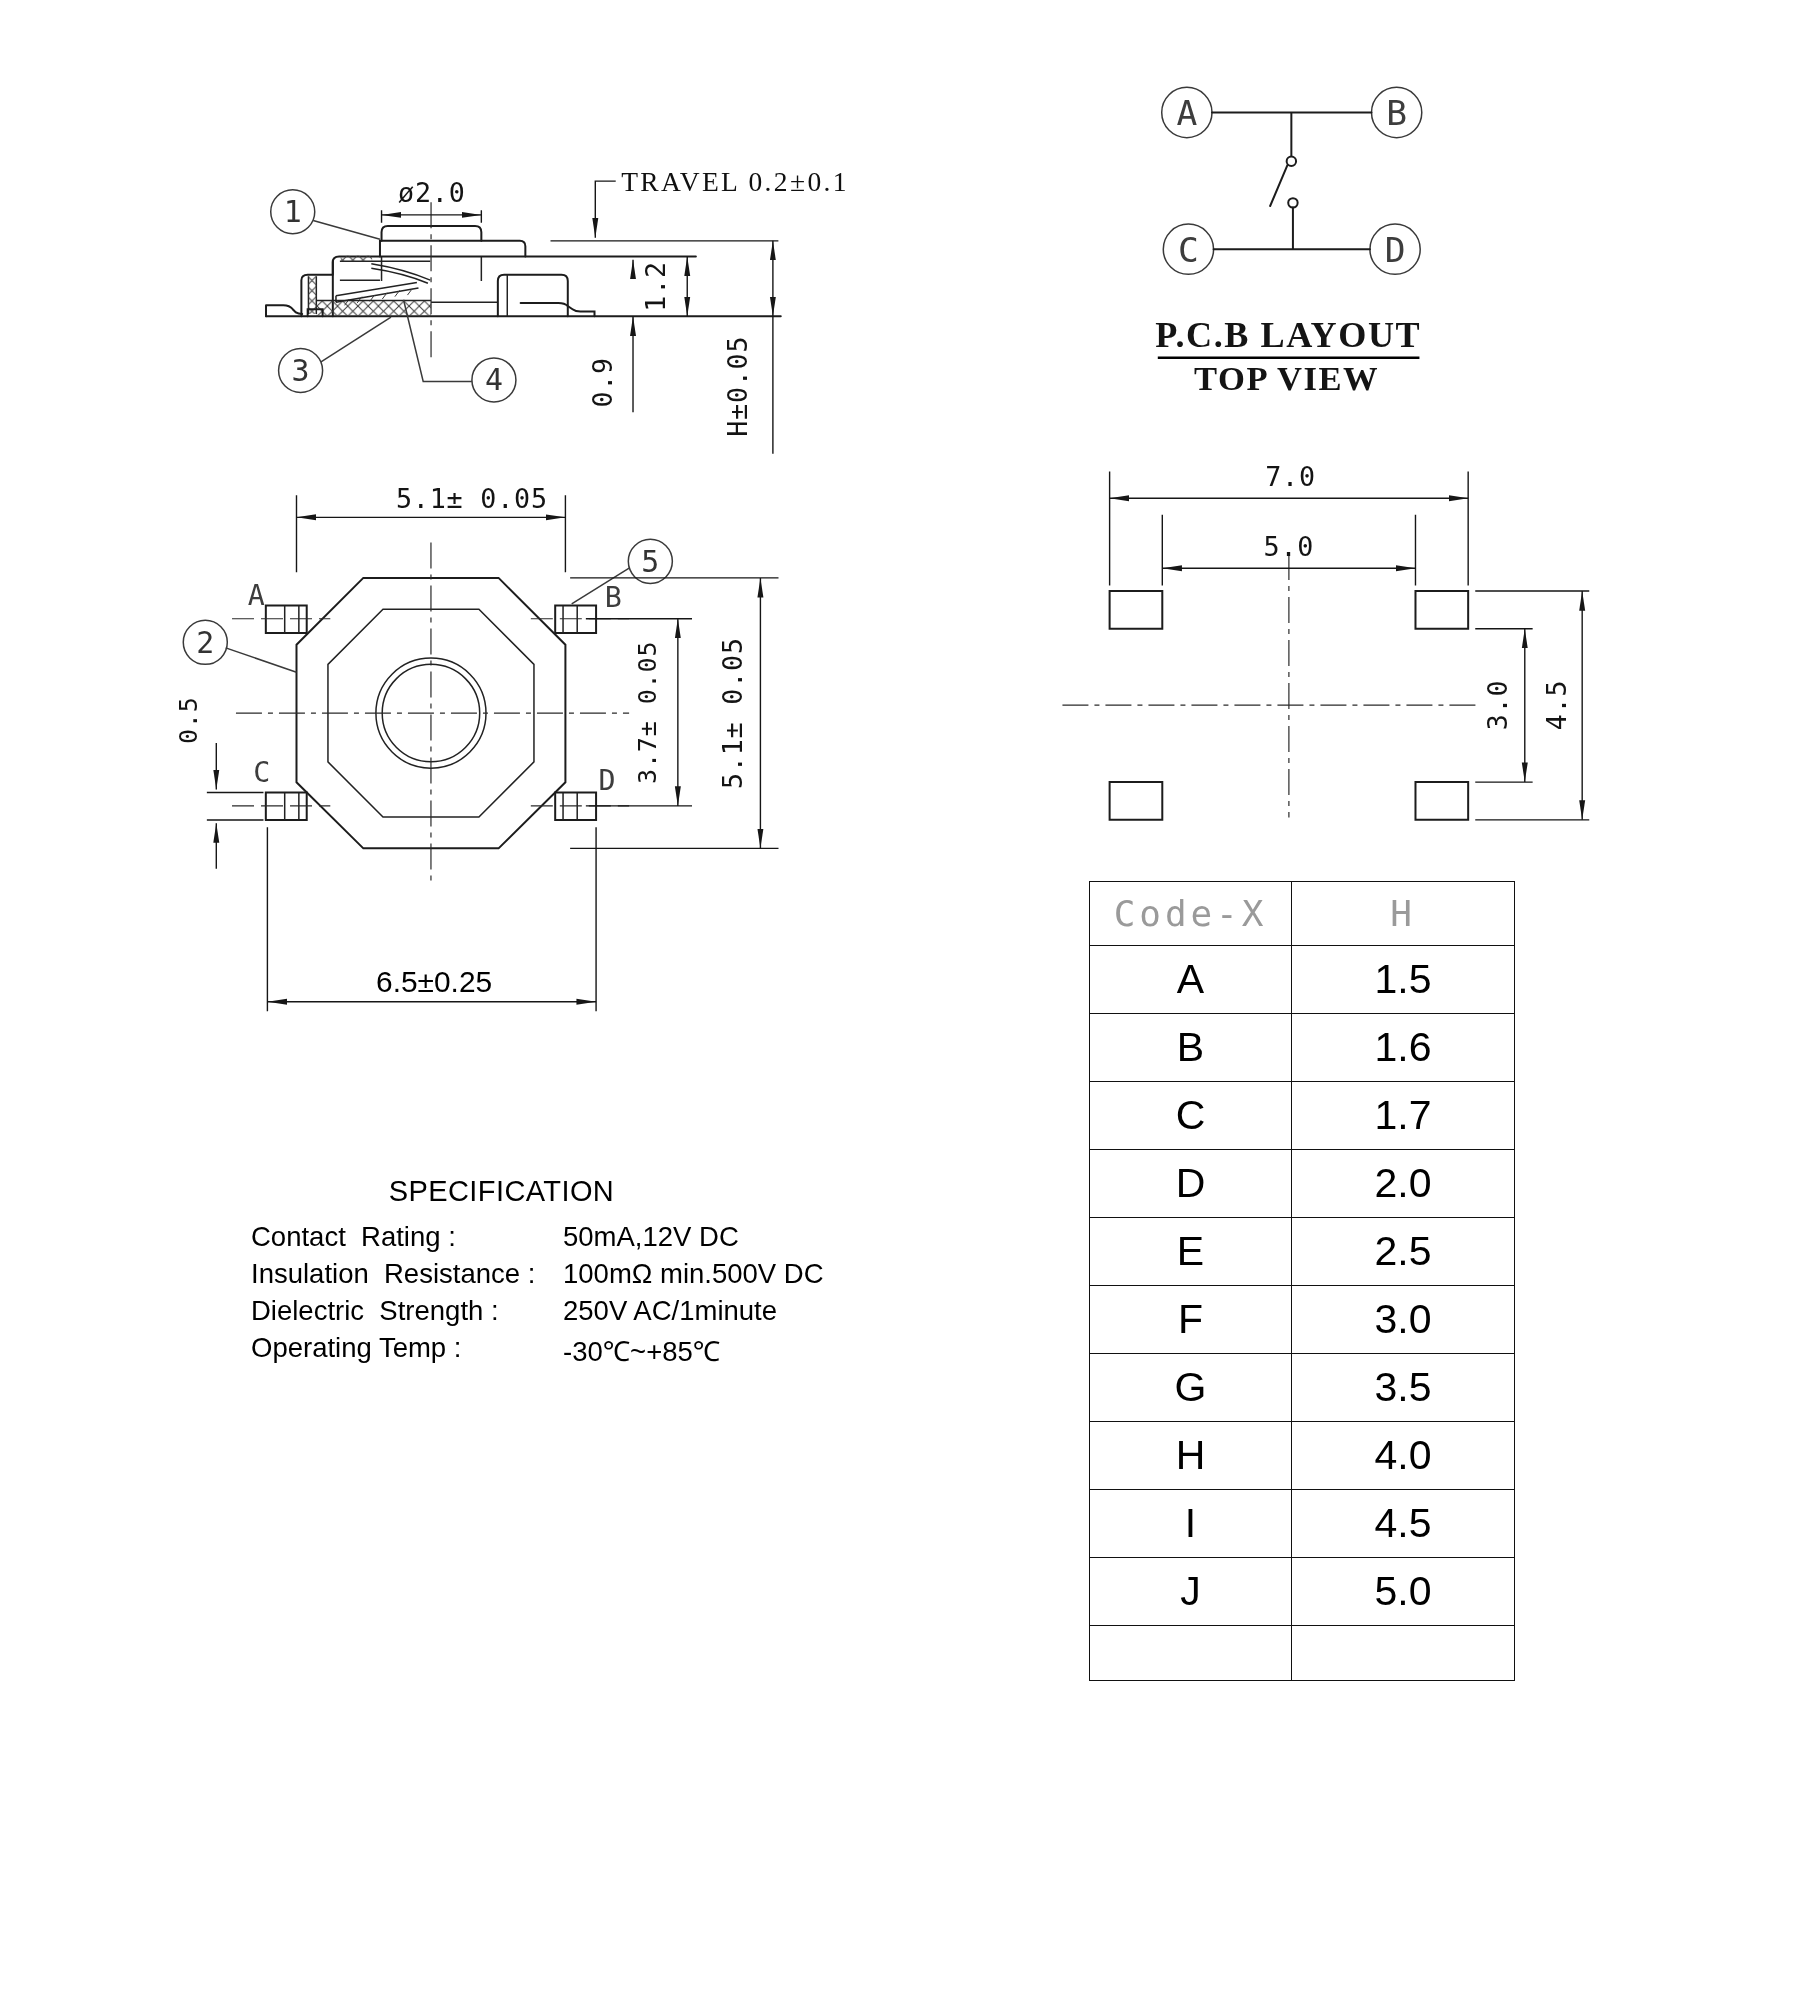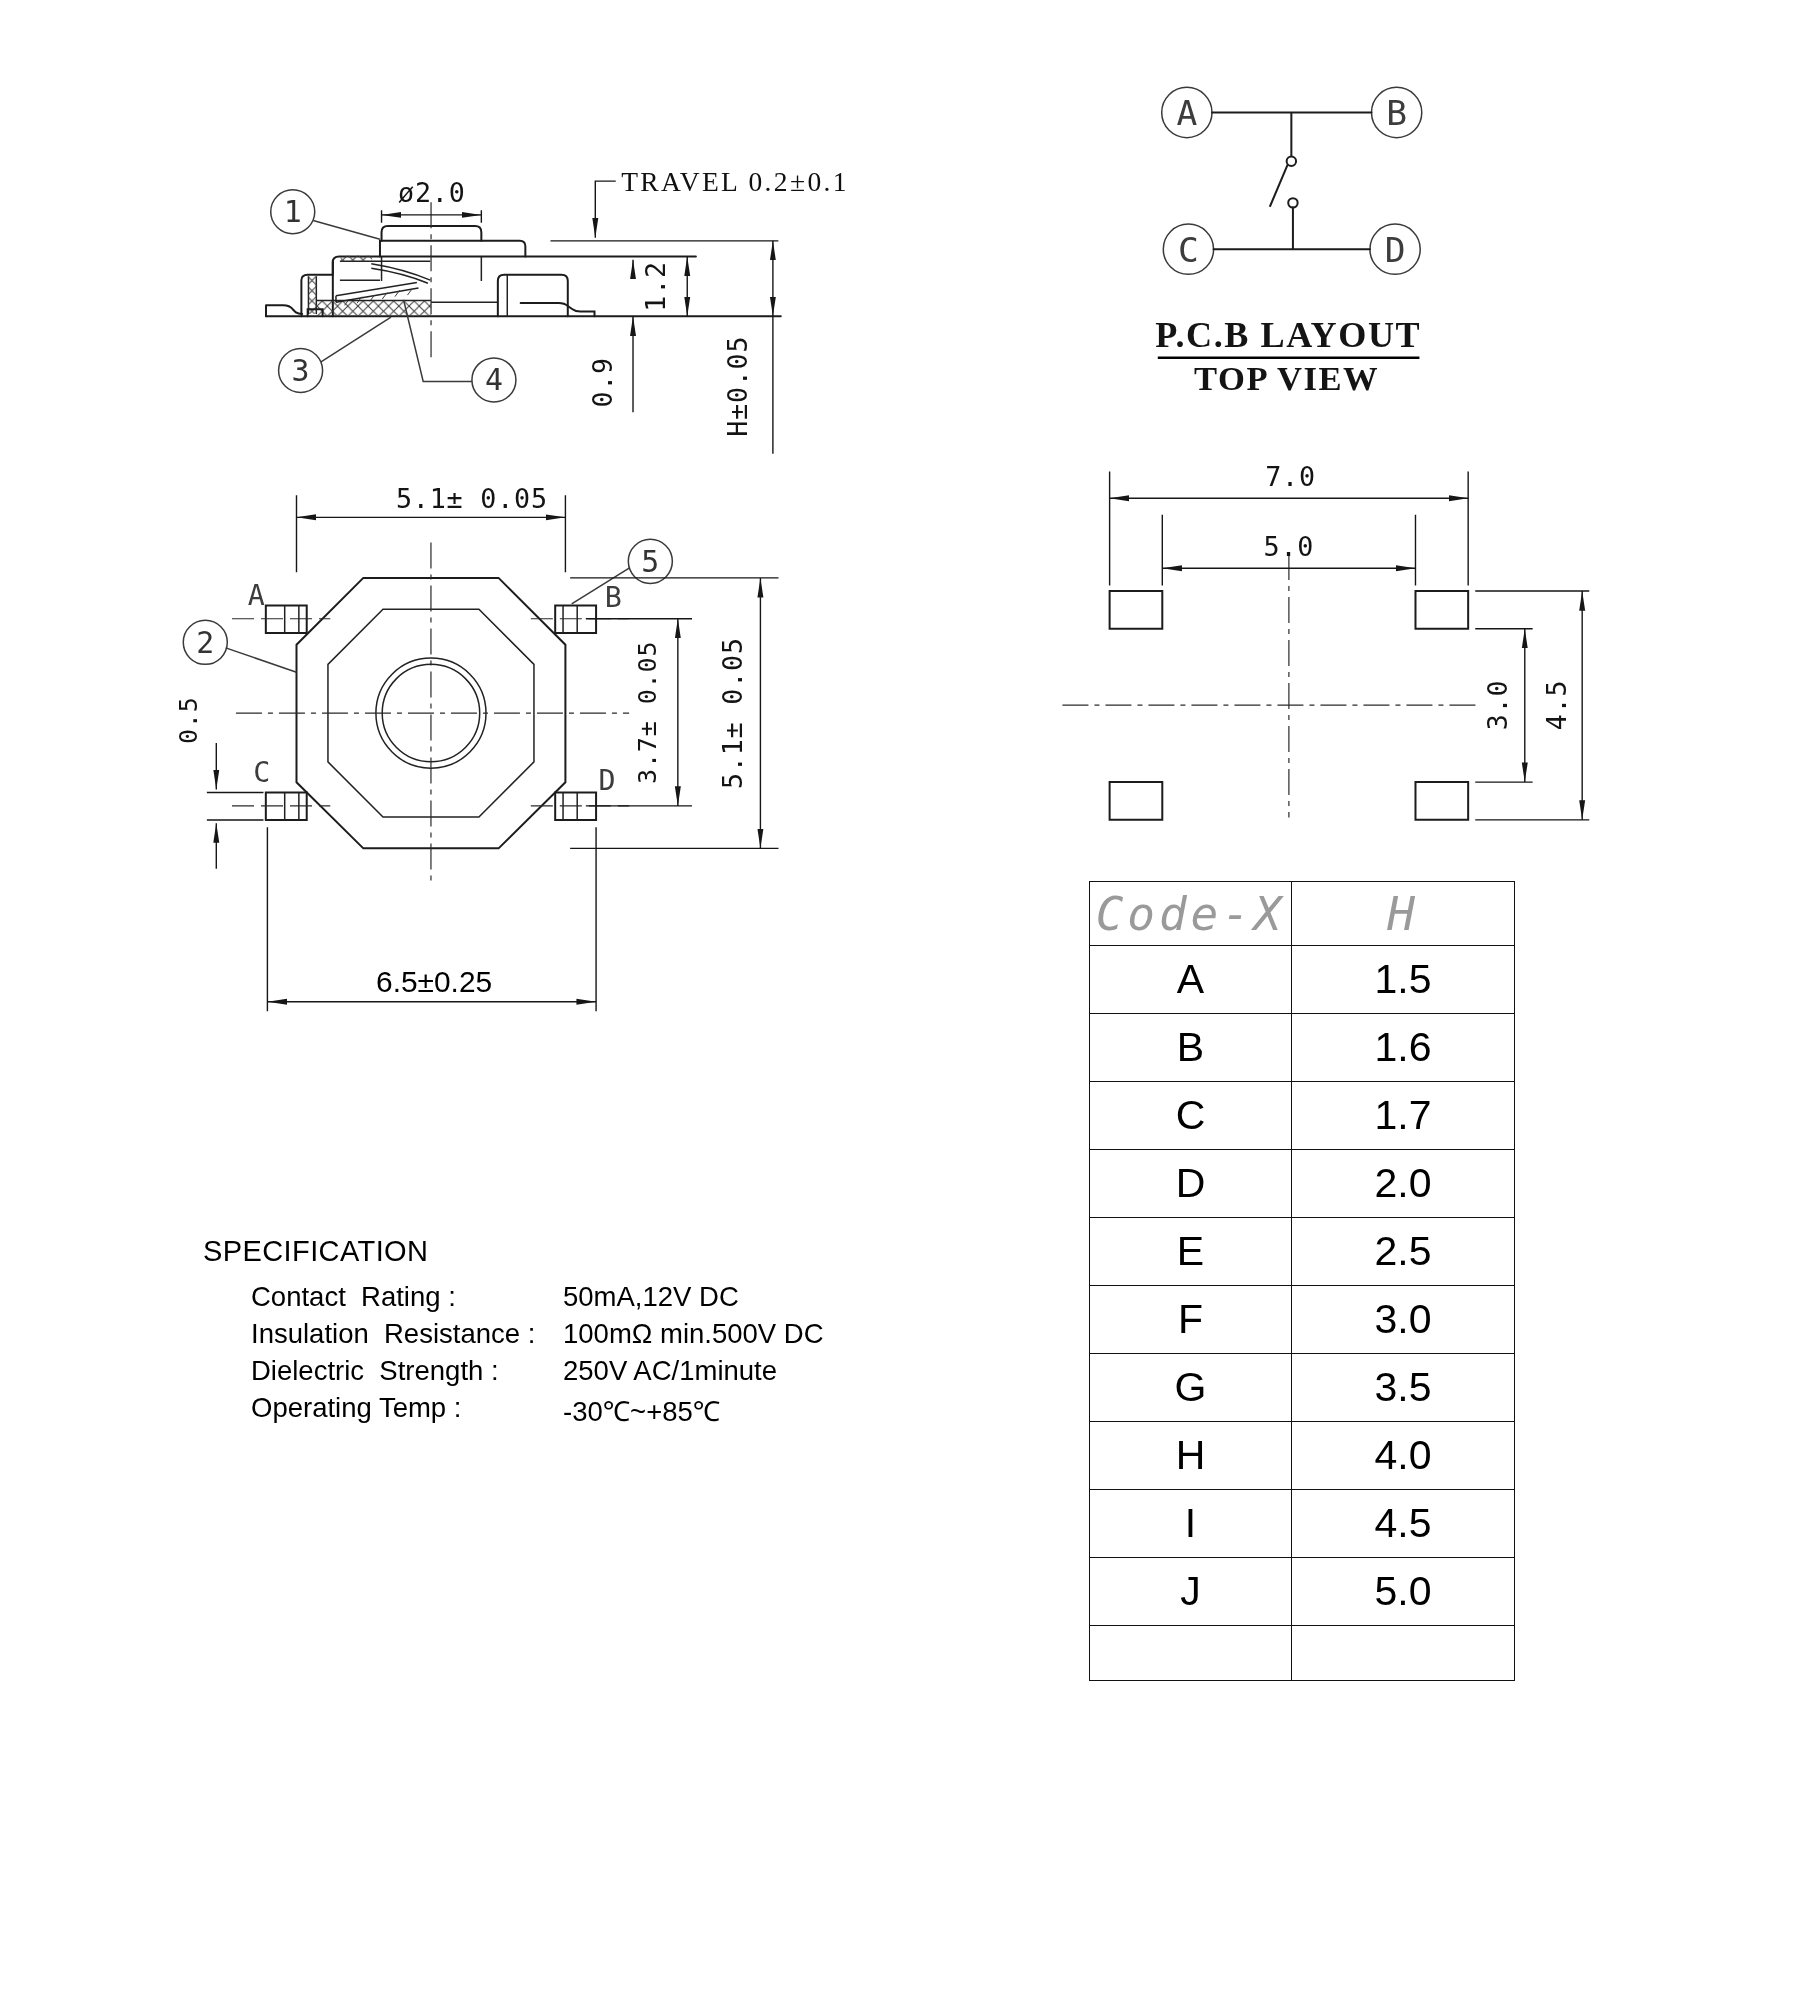--- a/index.html
+++ b/index.html
@@ -18,34 +18,34 @@
   .t-mono-s{font-family:"DejaVu Sans Mono",monospace;font-size:32px;letter-spacing:1px;}
   .t-callout{font-family:"DejaVu Sans Mono",monospace;font-size:38px;fill:#333;}
   .t-term{font-family:"DejaVu Sans Mono",monospace;font-size:36px;fill:#3d3d3d;}
   .t-serif{font-family:"Liberation Serif",serif;font-size:35px;letter-spacing:3px;fill:#101010;}
   .t-sans{font-family:"Liberation Sans",sans-serif;font-size:38px;fill:#000;}
   .sch-letter{font-family:"DejaVu Sans Mono",monospace;font-size:44px;fill:#3d3d3d;}
   .sch-title{font-family:"Liberation Serif",serif;font-size:46px;font-weight:bold;letter-spacing:2px;}
   .sch-sub{font-family:"Liberation Serif",serif;font-size:44px;font-weight:bold;letter-spacing:2px;}
 
   
-  .spec{position:absolute;left:203px;top:1235px;width:597px;}
+  .spec{position:absolute;left:203px;top:1175px;width:597px;text-align:center;}
   .spec-title{font-size:29px;letter-spacing:0.4px;}
   .spec-rows{margin-top:12.6px;}
   .spec-row{position:relative;height:37px;font-size:27.5px;white-space:pre;margin-left:48px;}
   .spec-label{position:absolute;left:0;top:0;}
   .spec-value{position:absolute;left:312px;top:0;}
 
   
   .code-table{position:absolute;left:1089px;top:881px;border-collapse:collapse;table-layout:fixed;}
   .code-table td,.code-table th{border:1.6px solid #111;text-align:center;padding:0;font-weight:normal;}
   .code-table .c1{width:201px;}
   .code-table .c2{width:222px;}
-  .code-table .hdr{height:63px;font-family:"DejaVu Sans Mono",monospace;font-size:46px;
-                   color:#9a9a9a;letter-spacing:3.9px;font-style:italic;}
+  .code-table .hdr{height:63px;font-family:"DejaVu Sans Mono",monospace;font-size:36px;
+                   color:#9a9a9a;letter-spacing:3.9px;}
   .code-table .row{height:68px;font-size:41px;font-family:"Liberation Sans",sans-serif;}
   .code-table .row-empty{height:55px;}
 </style>
 </head>
 <body>
 
 <div class="page">
 
   <svg style="left:134px;top:86px;" width="833" height="393" viewBox="170 110 1060 500">
     <defs>

